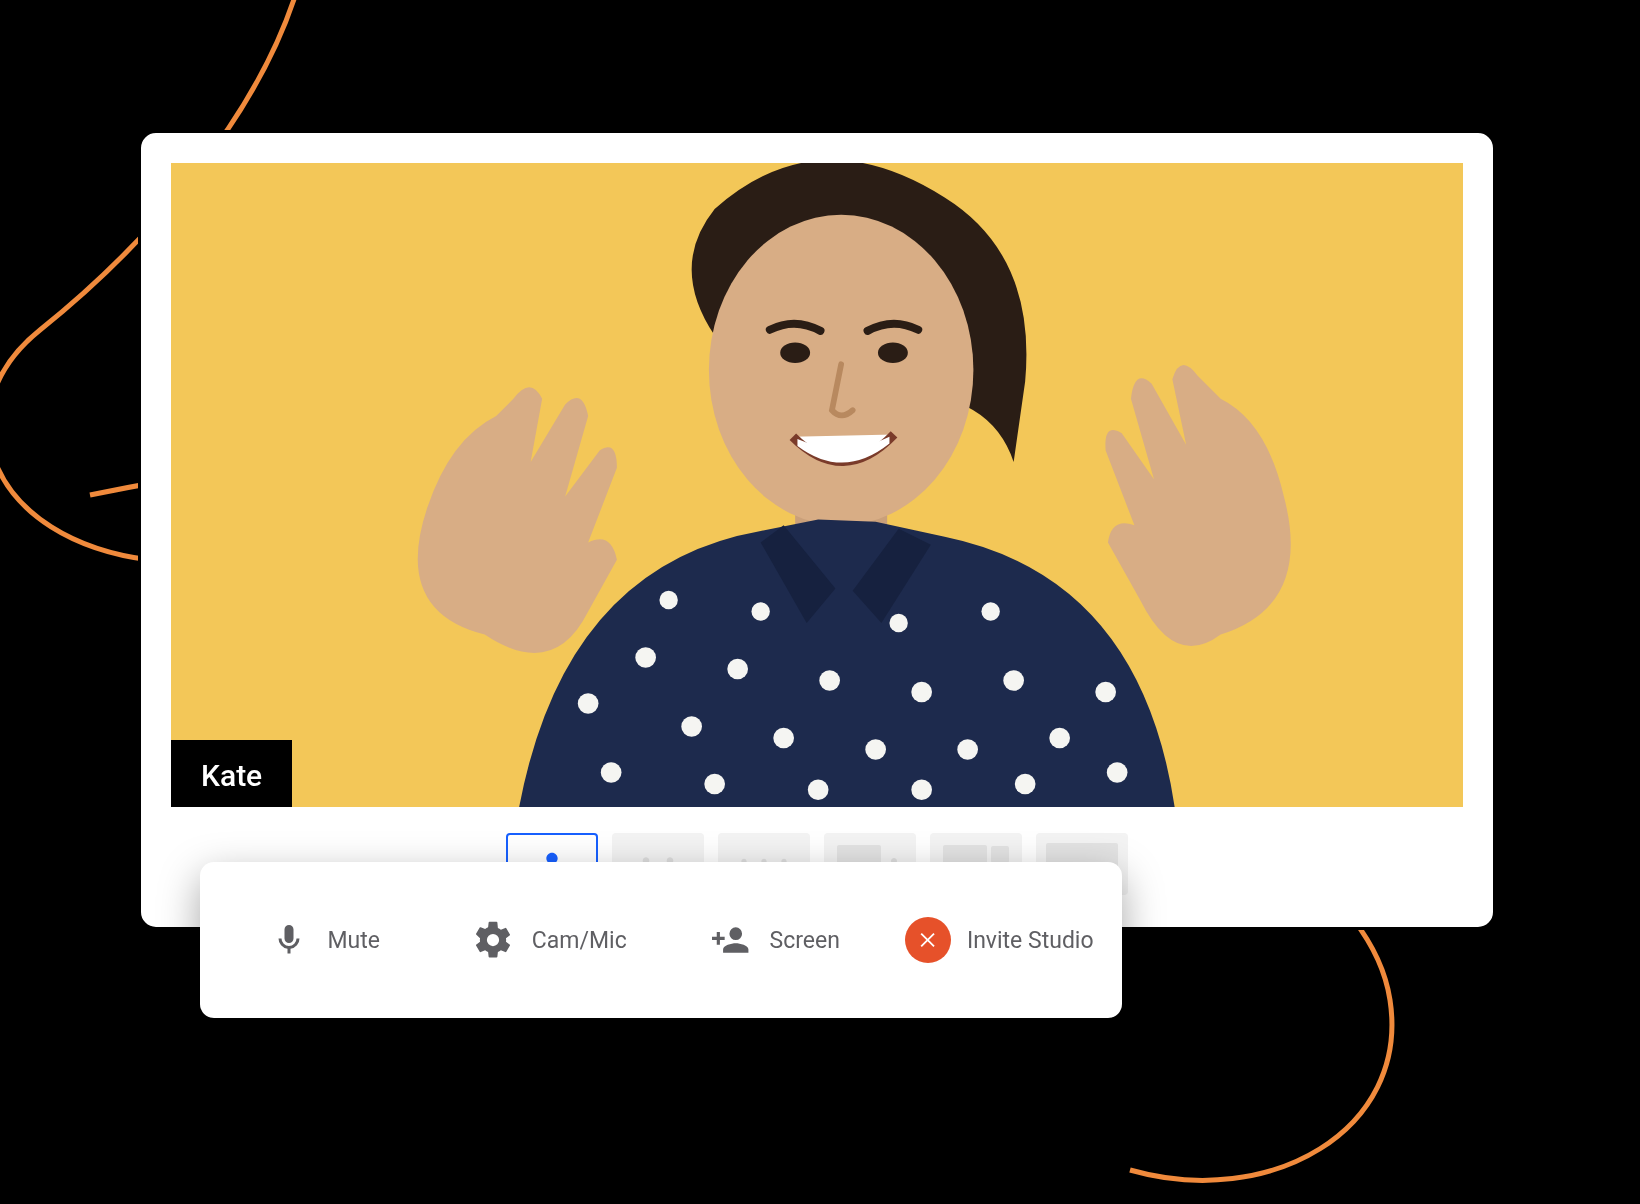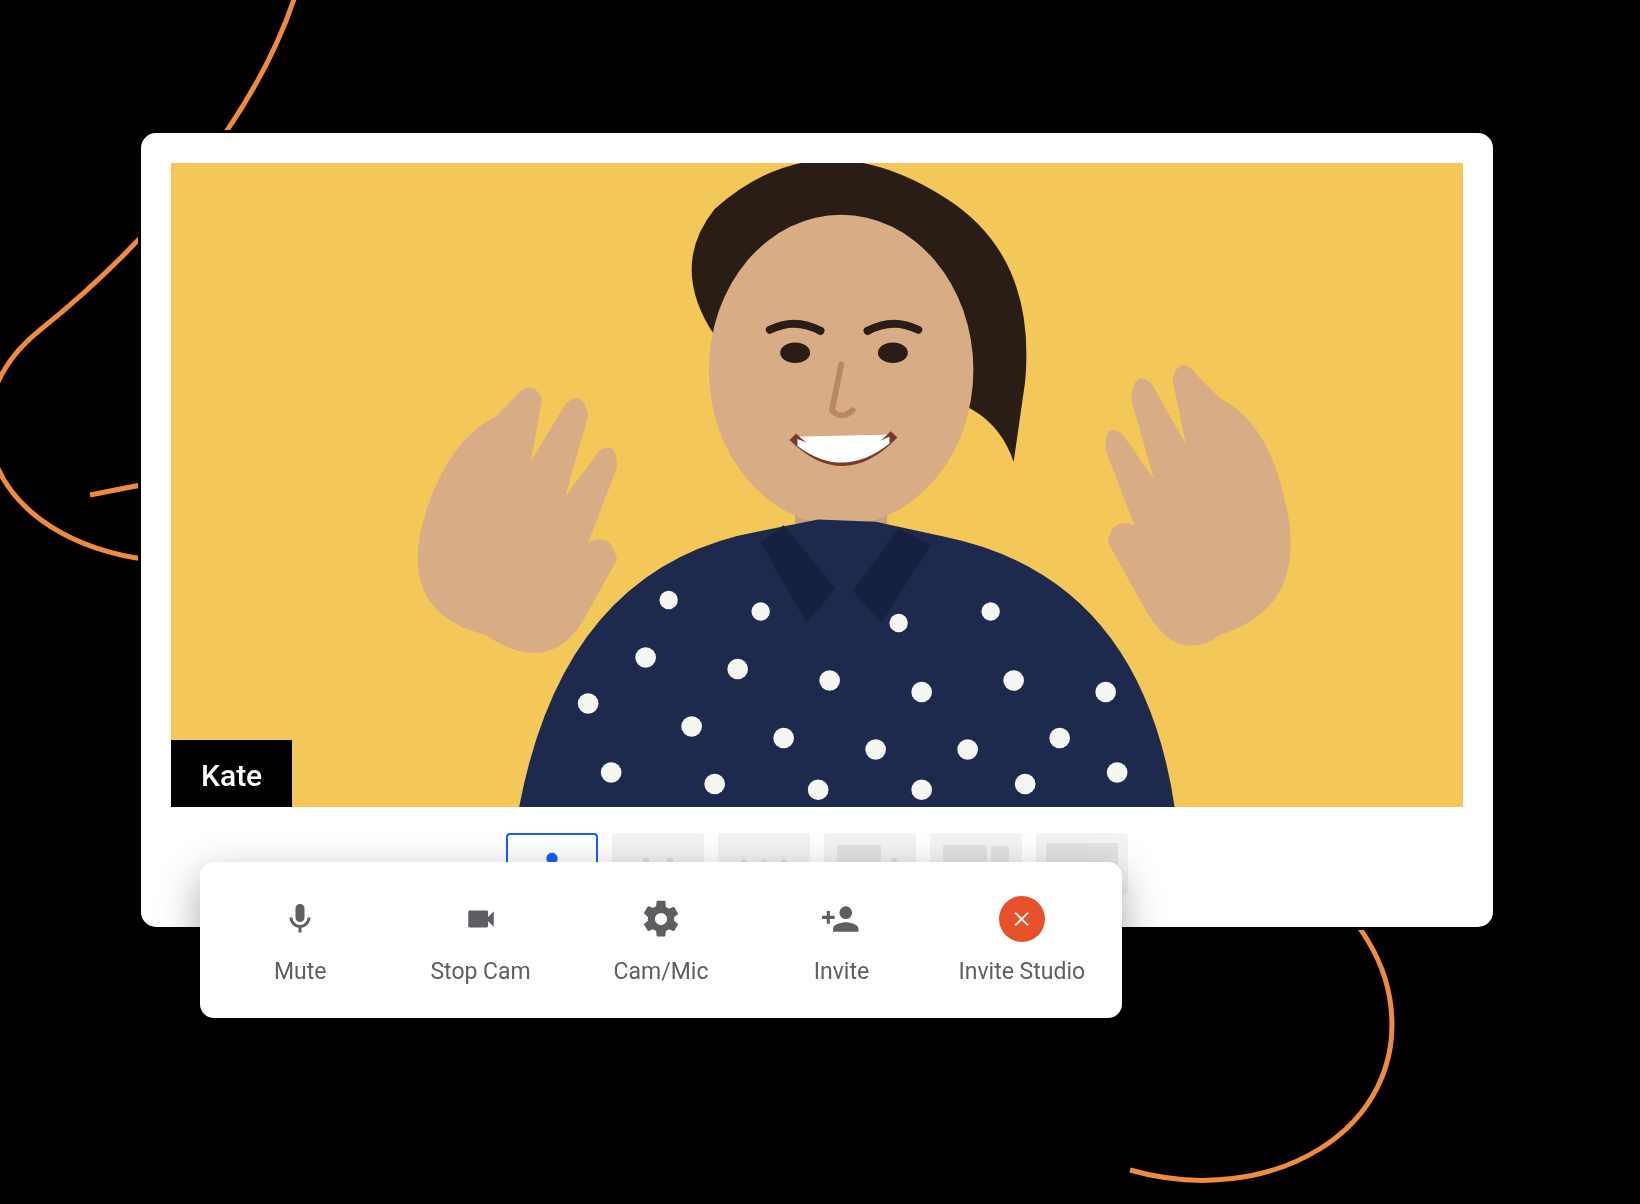--- a/index.html
+++ b/index.html
@@ -102,21 +102,20 @@
     box-shadow: 0 14px 40px rgba(0,0,0,.35);
     display: flex;
     align-items: stretch;
     justify-content: space-around;
     padding: 0 10px;
     z-index: 20;
   }
   .tool {
     flex: 1;
     display: flex;
-    flex-direction: column;
     align-items: center;
     justify-content: center;
     gap: 16px;
     cursor: pointer;
     color: #5f5f63;
     font-size: 23px;
   }
   .tool .ic {
     width: 46px;
     height: 46px;
@@ -257,46 +256,38 @@
 
   <div class="tool">
     <div class="ic">
       <svg width="36" height="42" viewBox="0 0 24 24">
           <path d="M12 14a3 3 0 0 0 3-3V5a3 3 0 1 0-6 0v6a3 3 0 0 0 3 3zm5-3a5 5 0 0 1-10 0H5a7 7 0 0 0 6 6.9V21h2v-3.1A7 7 0 0 0 19 11h-2z"></path>
         </svg>
     </div>
     <span>Mute</span>
   </div>
 
-  <div class="tool">
-    <div class="ic">
-      <svg width="46" height="34" viewBox="0 0 24 24">
-          <path d="M17 10.5V7a1 1 0 0 0-1-1H4a1 1 0 0 0-1 1v10a1 1 0 0 0 1 1h12a1 1 0 0 0 1-1v-3.5l4 4v-11l-4 4z"></path>
-        </svg>
-    </div>
-    <span>Stop Cam</span>
-  </div>
 
   <div class="tool">
     <div class="ic">
       <svg width="42" height="42" viewBox="0 0 24 24">
           <path d="M19.4 13a7.5 7.5 0 0 0 .1-1 7.5 7.5 0 0 0-.1-1l2.1-1.6a.5.5 0 0 0 .1-.7l-2-3.4a.5.5 0 0 0-.6-.2l-2.5 1a7.3 7.3 0 0 0-1.7-1L14.5 2a.5.5 0 0 0-.5-.4h-4A.5.5 0 0 0 9.5 2l-.3 2.7a7.3 7.3 0 0 0-1.7 1l-2.5-1a.5.5 0 0 0-.6.2l-2 3.4a.5.5 0 0 0 .1.7L4.6 11a7.5 7.5 0 0 0-.1 1 7.5 7.5 0 0 0 .1 1l-2.1 1.6a.5.5 0 0 0-.1.7l2 3.4a.5.5 0 0 0 .6.2l2.5-1a7.3 7.3 0 0 0 1.7 1l.3 2.7a.5.5 0 0 0 .5.4h4a.5.5 0 0 0 .5-.4l.3-2.7a7.3 7.3 0 0 0 1.7-1l2.5 1a.5.5 0 0 0 .6-.2l2-3.4a.5.5 0 0 0-.1-.7L19.4 13zM12 15.5A3.5 3.5 0 1 1 15.5 12 3.5 3.5 0 0 1 12 15.5z"></path>
         </svg>
     </div>
     <span>Cam/Mic</span>
   </div>
 
 
   <div class="tool">
     <div class="ic">
       <svg width="46" height="38" viewBox="0 0 24 24">
           <path d="M15 12a4 4 0 1 0-4-4 4 4 0 0 0 4 4zm0 2c-2.7 0-8 1.3-8 4v2h16v-2c0-2.7-5.3-4-8-4zM5 10V7H3v3H0v2h3v3h2v-3h3v-2H5z"></path>
         </svg>
     </div>
-    <span>Invite</span>
+    <span>Screen</span>
   </div>
 
   <div class="tool leave">
     <div class="ic">
       <div class="circle">
         <svg width="22" height="22" viewBox="0 0 24 24">
             <path d="M18.3 5.71 12 12l6.3 6.29-1.41 1.42L10.59 13.4 4.29 19.71 2.88 18.29 9.17 12 2.88 5.71 4.29 4.29l6.3 6.3 6.3-6.3z" transform="translate(1 0)"></path>
           </svg>
       </div>
     </div>

